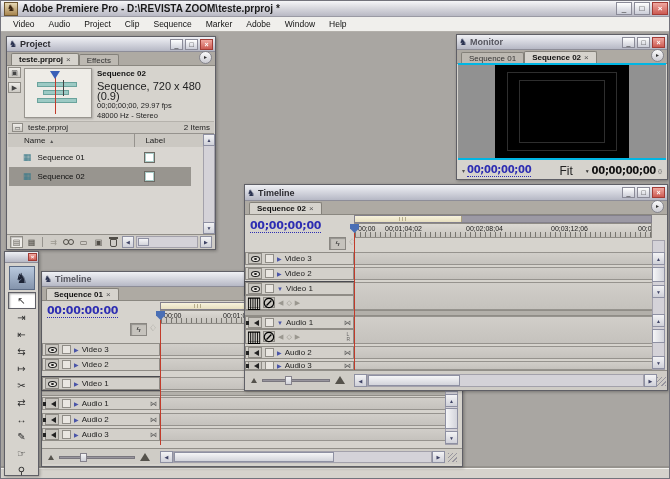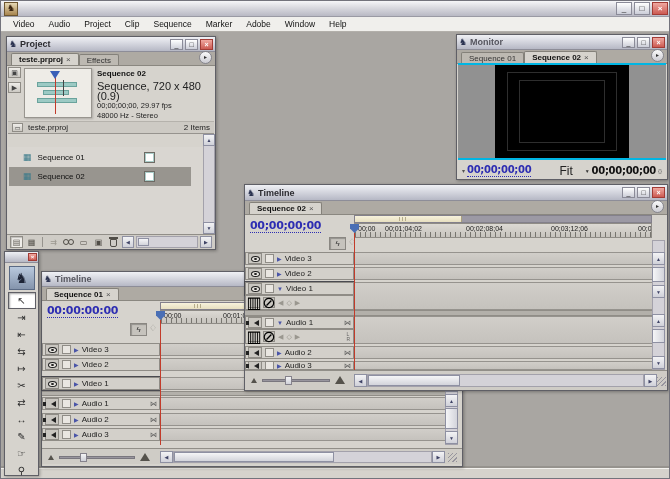--- a/index.html
+++ b/index.html
@@ -84,20 +84,21 @@
   .tool{width:28px;height:17px;display:flex;align-items:center;justify-content:center;font-size:10px;color:#2a2a2a;box-sizing:border-box;}
   .tool.active{background:#fff;border:1px solid #5f5f66;box-shadow:inset 1px 1px 2px rgba(0,0,0,.35);}
 </style>
 </head>
 <body>
 
 <div id="root">
 
   <div class="abs" id="titlebar">
     <span class="appico">♞</span>
+    <span class="ttl">Adobe Premiere Pro - D:\REVISTA ZOOM\teste.prproj *</span>
     <span class="wbtns">
       <span class="wbtn">_</span>
       <span class="wbtn">□</span>
       <span class="wbtn close">×</span>
     </span>
   </div>
 
   <div class="abs" id="menubar">
     <span class="mitem">Video</span>
     <span class="mitem">Audio</span>
@@ -149,20 +150,26 @@
       <div style="font-size:7.5px;color:#222;line-height:10px">00;00;00;00, 29.97 fps</div>
       <div style="font-size:7.5px;color:#222;line-height:10px">48000 Hz - Stereo</div>
     </div>
 
     <div class="abs" style="left:1px;top:84px;width:206px;height:13px;background:#cdcac4;border-top:1px solid #b5b2ac;border-bottom:1px solid #96938e;display:flex;align-items:center;padding:0 4px;box-sizing:border-box">
       <span class="minibtn" style="width:11px;height:9px;font-size:6px">▭</span>
       <span style="font-size:8px;color:#222;margin-left:5px">teste.prproj</span>
       <span style="margin-left:auto;font-size:8px;color:#222">2 Items</span>
     </div>
 
+    <div class="abs" style="left:1px;top:97px;width:195px;height:13px;background:#cbc8c2;border-bottom:1px solid #96938e;display:flex;align-items:center">
+      <span style="font-size:8px;color:#222;margin-left:16px">Name</span>
+      <span style="font-size:5px;color:#555;margin-left:4px">▲</span>
+      <span style="position:absolute;left:126px;top:0;bottom:0;width:1px;background:#96938e"></span>
+      <span style="font-size:8px;color:#222;margin-left:auto;margin-right:38px">Label</span>
+    </div>
 
     <div class="abs" style="left:1px;top:110px;width:195px;height:87px;background:#d9d6d1">
       <div class="prow" style="top:1px">
         <span class="seqico" style="margin-left:14px">▦</span>
         <span style="font-size:8px;color:#111;margin-left:6px">Sequence 01</span>
         <span class="chk" style="left:135px;top:4px"></span>
       </div>
       <div class="prow" style="top:20px;background:#98958f">
         <span class="seqico" style="margin-left:14px">▦</span>
         <span style="font-size:8px;color:#111;margin-left:6px">Sequence 02</span>

